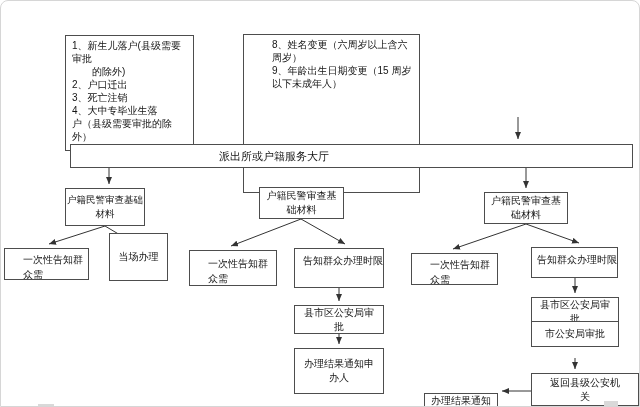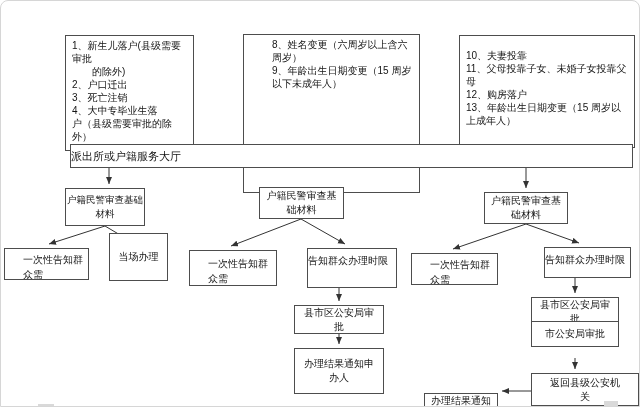--- a/index.html
+++ b/index.html
@@ -7,23 +7,23 @@
     position:relative;width:640px;height:407px;background:#fff;overflow:hidden;
     border:1px solid #d6d6d6;border-radius:8px 8px 0 0;box-sizing:border-box;
     font-family:"Liberation Sans",sans-serif;color:#141414;
   }
   .fb{
     position:absolute;box-sizing:border-box;border:1px solid #4d4d4d;background:#fff;
     font-size:10px;line-height:13px;white-space:pre-wrap;overflow:hidden;
   }
   .list{padding:3px 4px 2px 6px;text-align:left;margin-top:31px;}
   .cc{display:flex;align-items:center;justify-content:center;text-align:center;line-height:14px;}
-  .tc{text-align:left;padding-top:5px;margin-left:13px;}
+  .tc{text-align:right;padding-top:5px;}
   .tl{padding:5px 4px 2px 18px;text-align:left;line-height:15px;}
-  .hall{font-size:11px;line-height:22px;}
+  .hall{font-size:11px;line-height:22px;padding-left:148px;}
   svg.wires{position:absolute;left:0;top:0;pointer-events:none;}
   .artifact{position:absolute;background:#d9d9d9;}
 </style>
 </head>
 <body>
 
 <div class="canvas">
 
   <svg class="wires" width="640" height="407">
     <defs>
@@ -59,24 +59,20 @@
 3、死亡注销
 4、大中专毕业生落
 户（县级需要审批的除外）
 5 姓名变更（六周岁以下）
 6、分户、并户、立户
 7、德城区三区内户口迁移</div>
 
   <div class="fb list" style="left:242px;top:2px;width:177px;height:159px;padding-left:28px;">8、姓名变更（六周岁以上含六周岁）
 9、年龄出生日期变更（15 周岁以下未成年人）</div>
 
-  <div class="fb list" style="left:458px;top:3px;width:176px;height:113px;padding-top:13px;">10、夫妻投靠
-11、父母投靠子女、未婚子女投靠父母
-12、购房落户
-13、年龄出生日期变更（15 周岁以上成年人）</div>
 
   <div class="fb hall" style="left:69px;top:143px;width:563px;height:24px;">派出所或户籍服务大厅</div>
 
   <div class="fb cc" style="left:64px;top:187px;width:80px;height:38px;font-size:9.5px;">户籍民警审查基础
 材料</div>
 
   <div class="fb cc" style="left:258px;top:186px;width:85px;height:32px;">户籍民警审查基
 础材料</div>
 
   <div class="fb cc" style="left:483px;top:191px;width:84px;height:32px;">户籍民警审查基

